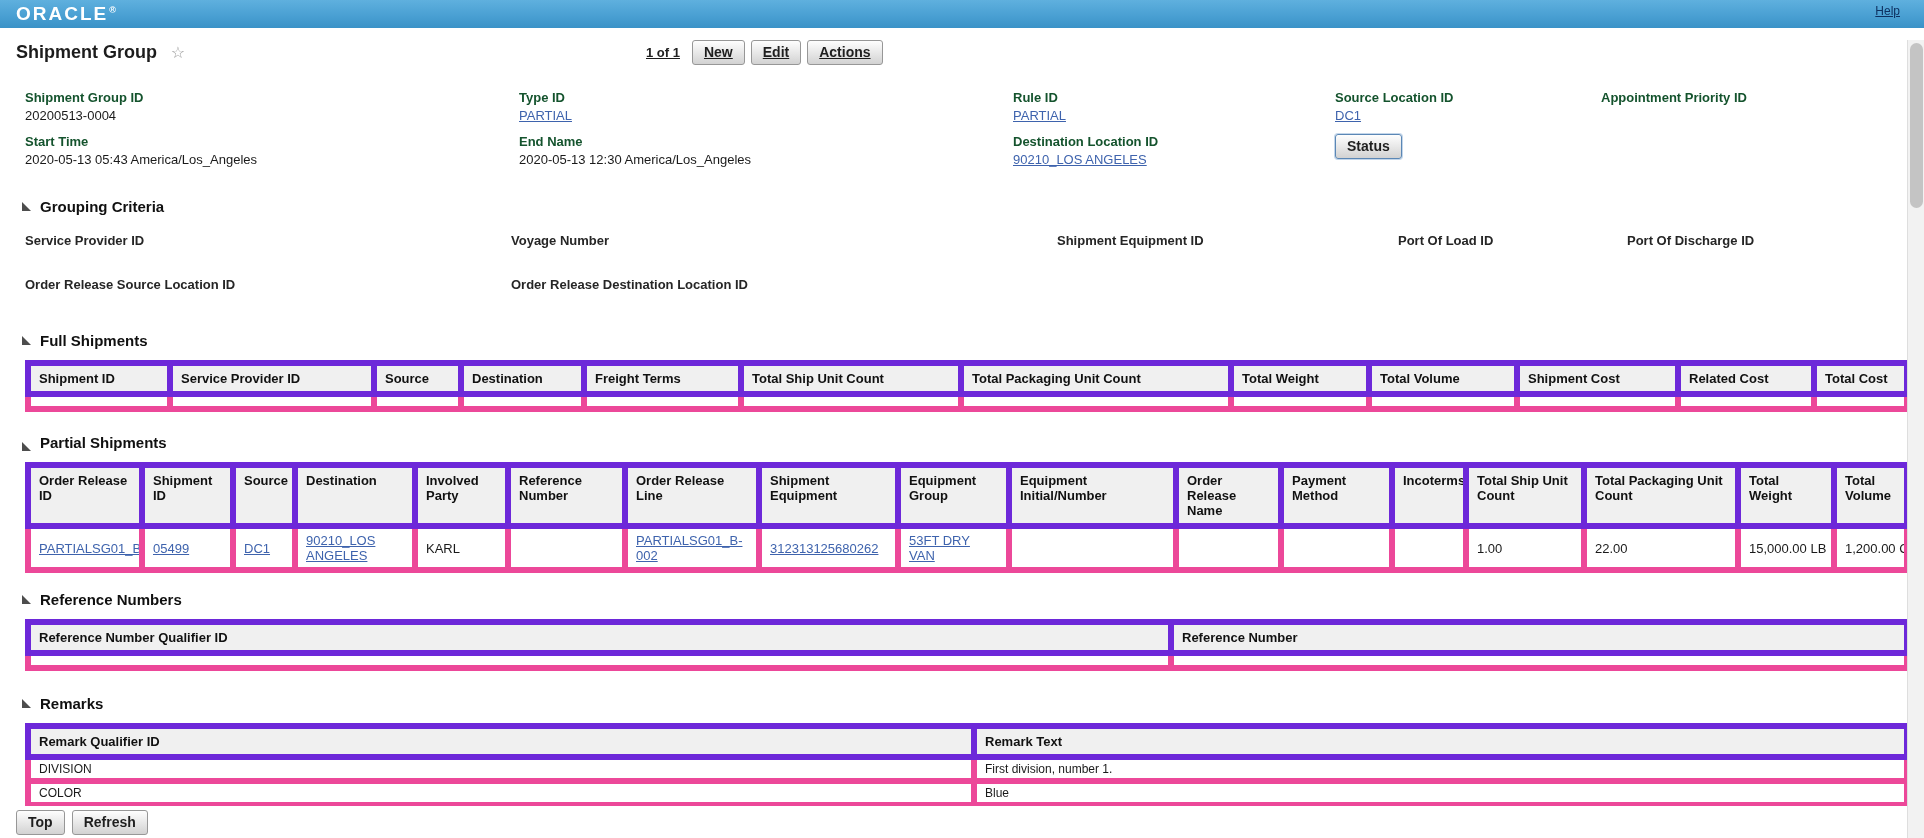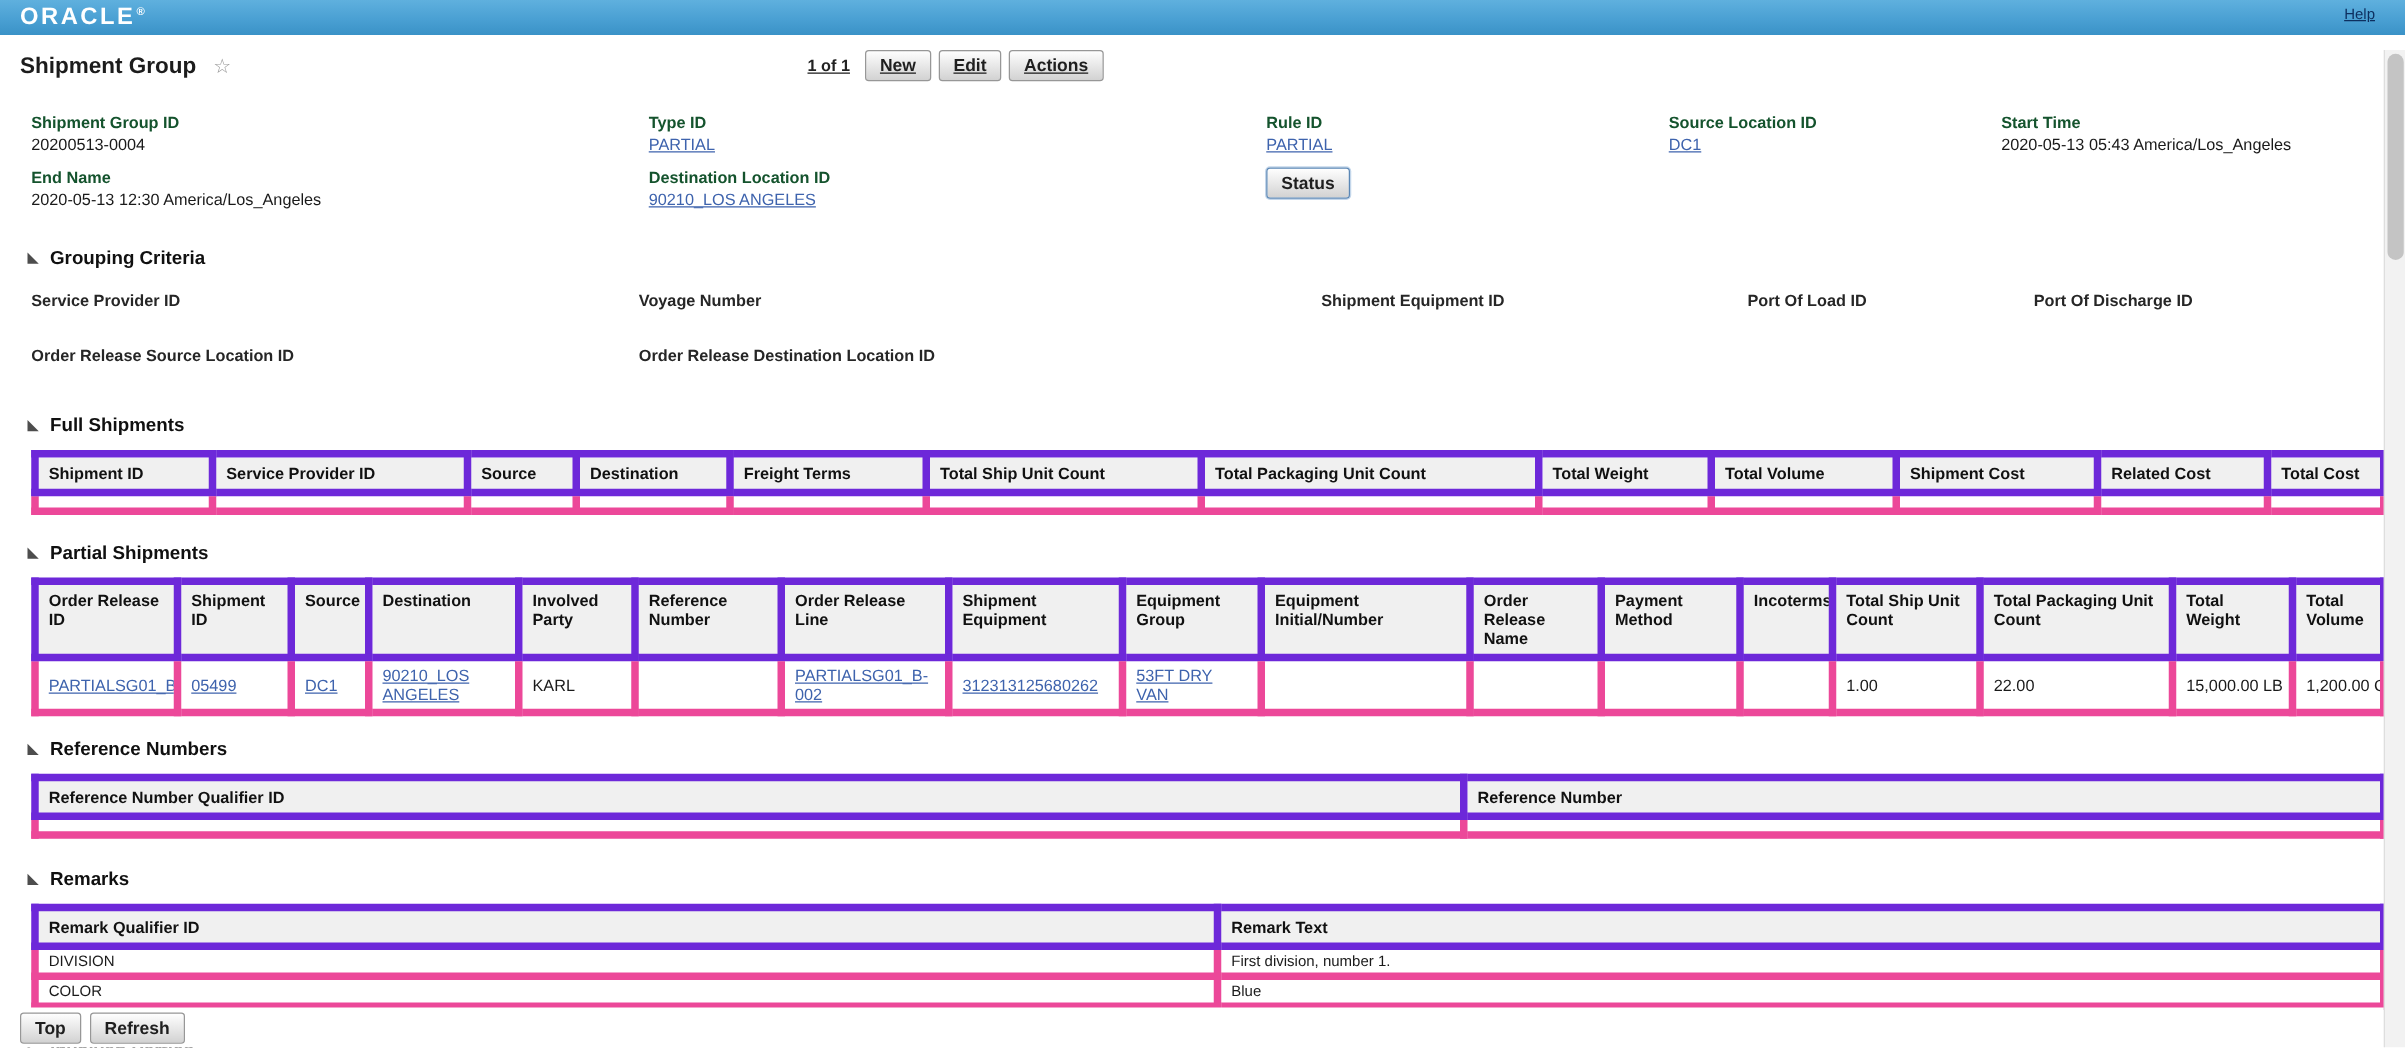--- a/index.html
+++ b/index.html
@@ -33,21 +33,21 @@
   
   .fields { display:grid; grid-template-columns:494px 494px 322px 266px auto; padding-left:25px; margin-top:20px; row-gap:10px; }
   .flabel { font-weight:bold; color:#14532d; margin-bottom:3px; white-space:nowrap; }
   .fvalue { color:#1a1a1a; min-height:16px; white-space:nowrap; }
   a.lnk { color:#3e63ad; text-decoration:underline; cursor:pointer; }
   
   .section-title { display:flex; align-items:center; gap:9px; margin-left:22px; font-size:15px; font-weight:bold; color:#101010; }
   .tri { width:0; height:0; border-bottom:9px solid #4d4d4d; border-right:9px solid transparent; cursor:pointer; }
   .mt-gc { margin-top:30px; }
   .mt-fs { margin-top:40px; }
-  .mt-ps { margin-top:22px; }
+  .mt-ps { margin-top:22px;align-items:flex-end; }
   .mt-rn { margin-top:18px; }
   .mt-rm { margin-top:24px; }
   .mt-ip { margin-top:24px; }
   
   .gc-grid  { display:grid; grid-template-columns:486px 546px 341px 229px auto; padding-left:25px; margin-top:18px; }
   .gc-grid2 { display:grid; grid-template-columns:486px auto; padding-left:25px; margin-top:29px; }
   .gc-label { font-weight:bold; color:#262626; white-space:nowrap; }
   
   table.grid-table { border-collapse:collapse; margin-left:25px; margin-top:11px; table-layout:fixed; width:1879px; }
   .grid-table th {
@@ -94,20 +94,24 @@
     <div class="flabel">Type ID</div>
     <div class="fvalue"><a class="lnk">PARTIAL</a></div>
   </div>
   <div class="field">
     <div class="flabel">Rule ID</div>
     <div class="fvalue"><a class="lnk">PARTIAL</a></div>
   </div>
   <div class="field">
     <div class="flabel">Source Location ID</div>
     <div class="fvalue"><a class="lnk">DC1</a></div>
+  </div>
+  <div class="field">
+    <div class="flabel">Appointment Priority ID</div>
+    <div class="fvalue"></div>
   </div>
 
   <div class="field">
     <div class="flabel">Start Time</div>
     <div class="fvalue">2020-05-13 05:43 America/Los_Angeles</div>
   </div>
   <div class="field">
     <div class="flabel">End Name</div>
     <div class="fvalue">2020-05-13 12:30 America/Los_Angeles</div>
   </div>

